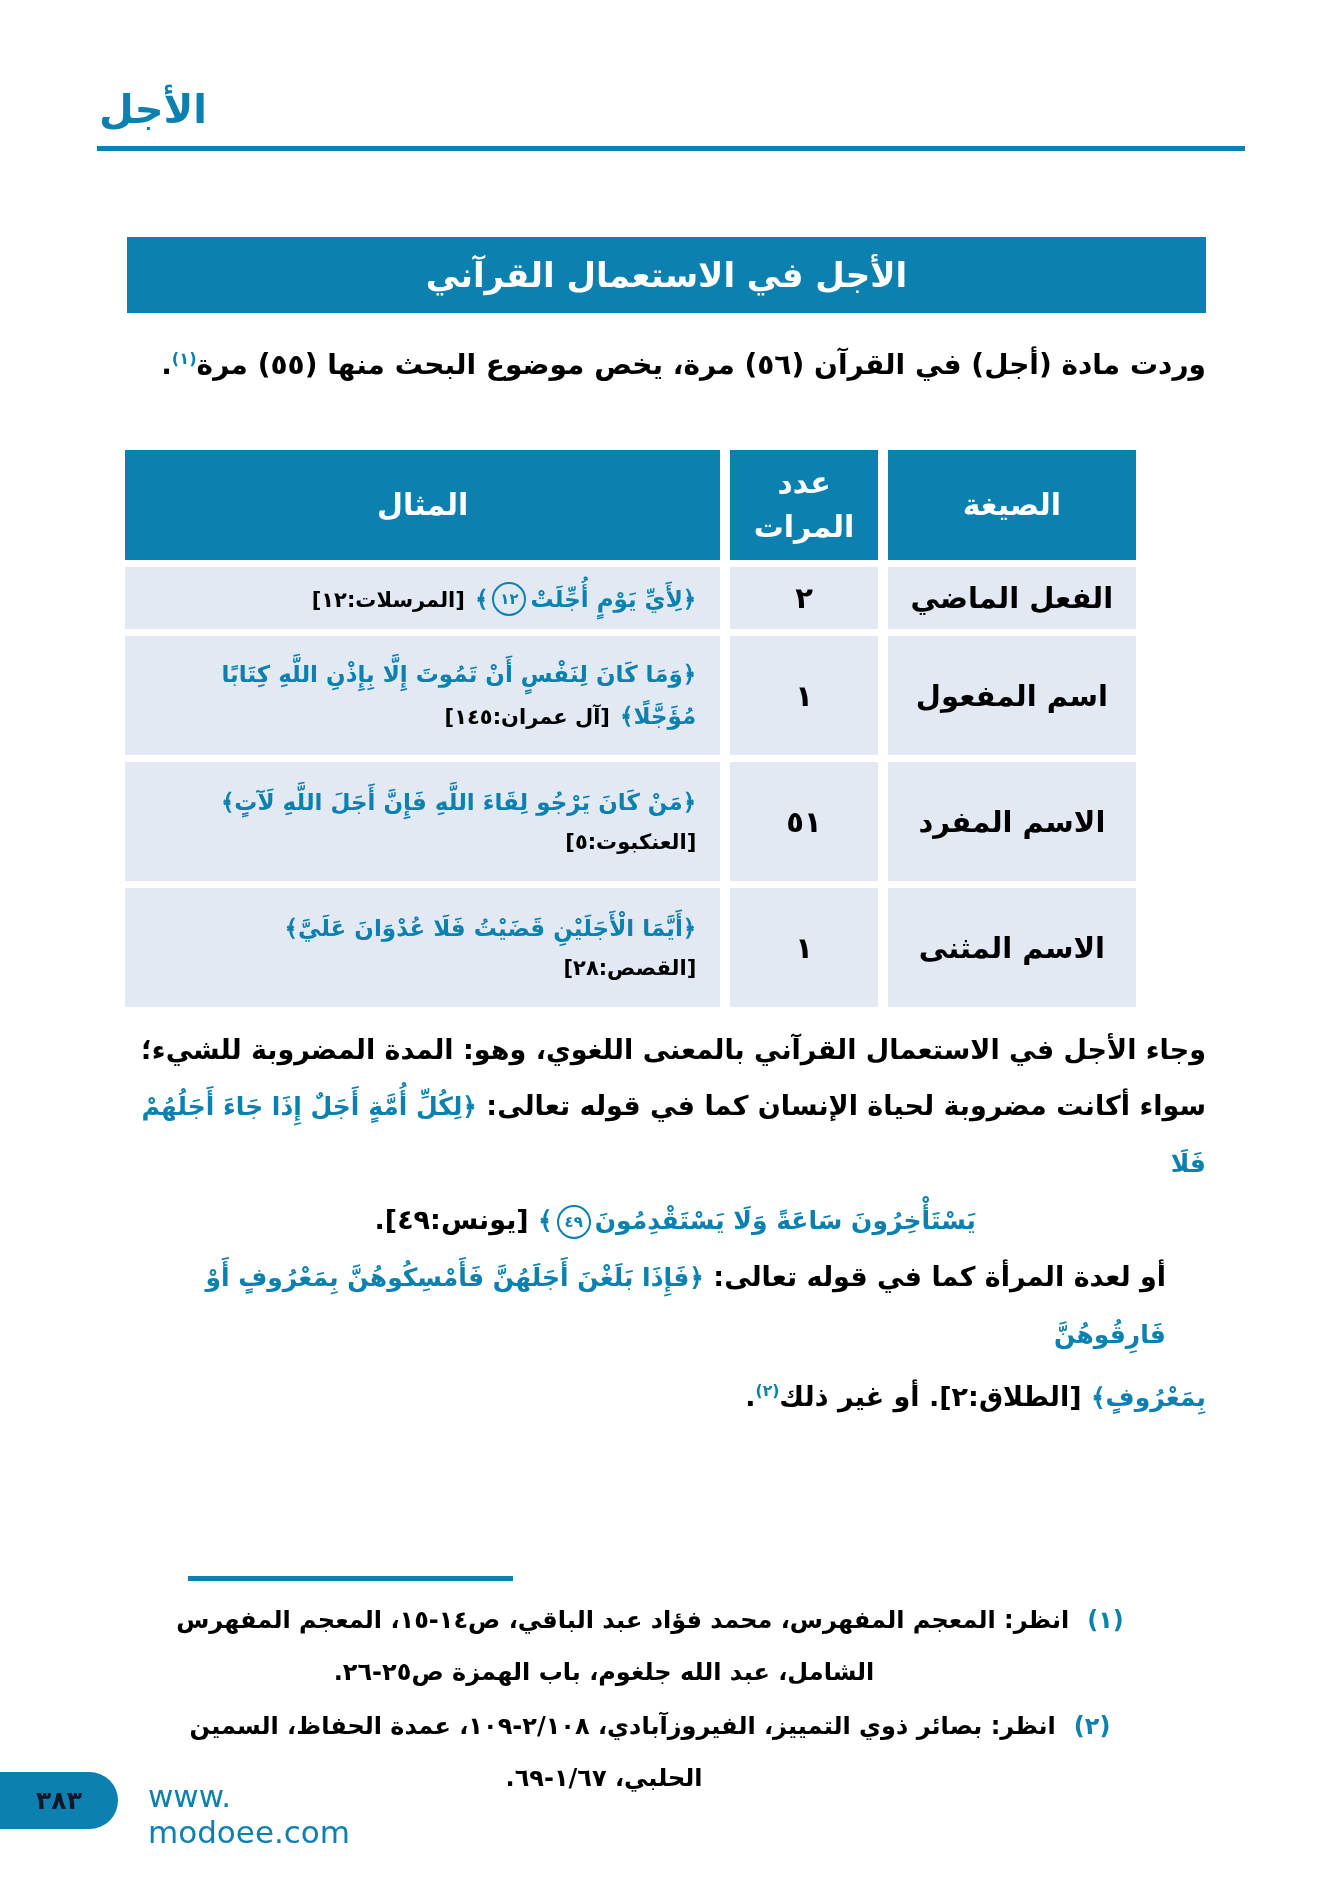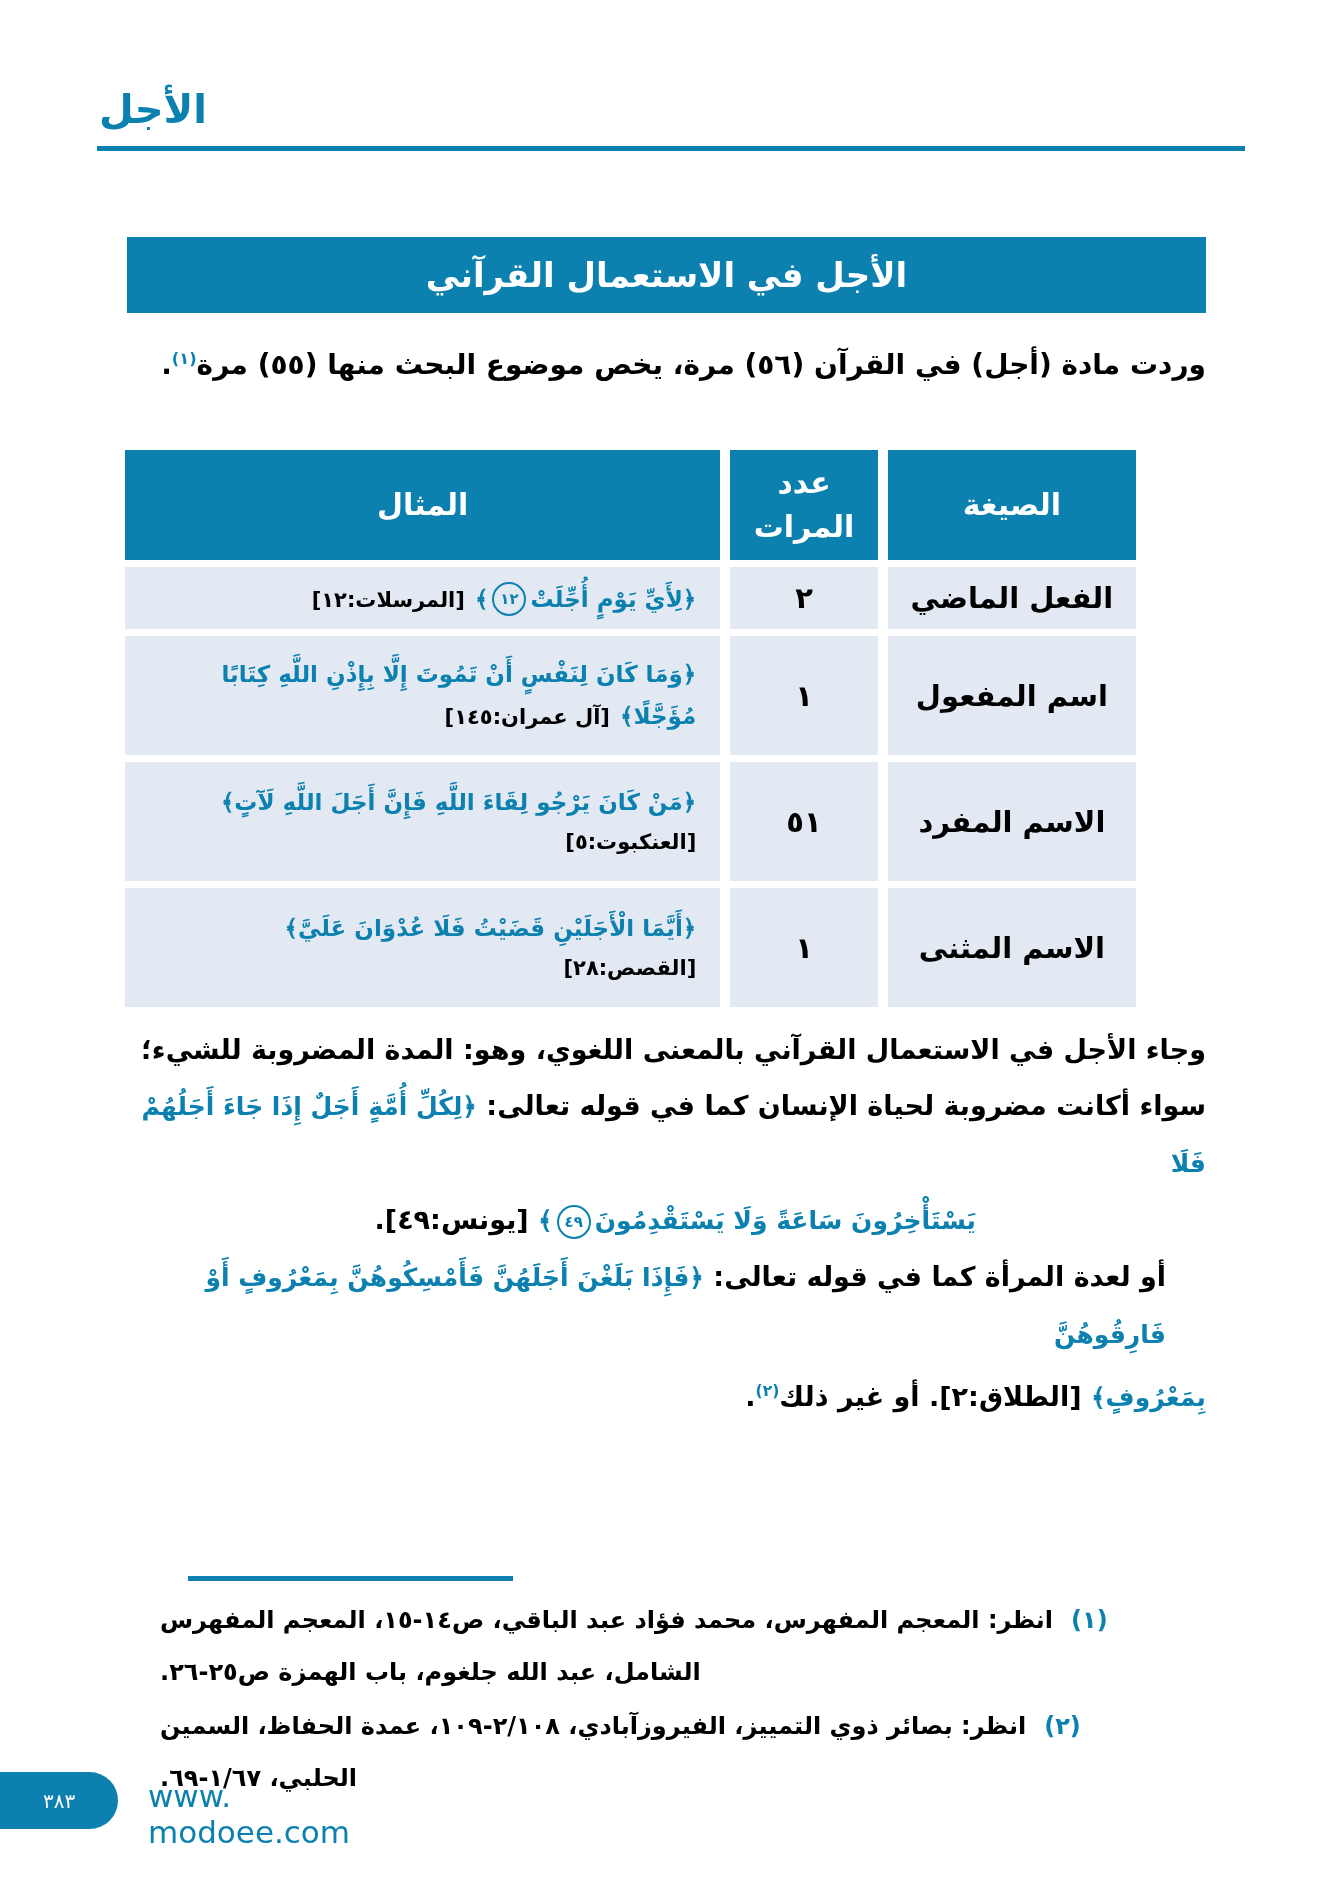--- a/index.html
+++ b/index.html
@@ -61,30 +61,30 @@
   
   .bodytext { position:absolute; top:1022px; right:133px; left:120px; font-weight:bold; font-size:27px; }
   .bodytext .bl { text-align:right; line-height:56px; }
   .bodytext .indent1 { padding-right:40px; }
   .bodytext .quote-cont { padding-right:230px; }
   .bodytext .quran { font-size:25px; }
 
   
   .fn-rule { position:absolute; top:1576px; left:188px; width:325px; height:5px; background:#0c81b0; }
   .footnotes { position:absolute; top:1594px; right:199px; width:980px; font-size:24px; font-weight:bold; }
-  .footnote { text-align:left; line-height:52px; padding-right:92px; text-indent:-92px; margin-bottom:2px; }
+  .footnote { text-align:center; line-height:52px; padding-right:92px; text-indent:-92px; margin-bottom:2px; }
   .fn-marker { color:#0c81b0; font-weight:bold; padding-left:18px; }
 
   
   .page-tab {
     position:absolute; left:0; top:1772px; width:118px; height:57px;
     background:#0c81b0; border-radius:0 29px 29px 0;
     display:flex; align-items:center; justify-content:center;
   }
-  .page-tab span { color:#ffffff; font-size:20px; font-weight:normal; }
+  .page-tab span { color:#0f172a; font-size:25px; font-weight:bold; }
   .website {
     position:absolute; left:148px; top:1778px; width:260px;
     color:#0c81b0; font-size:31px; direction:ltr; text-align:left;
   }
 </style>
 </head>
 <body>
 
 <div class="running-head">الأجل</div>
 <div class="head-rule"></div>

